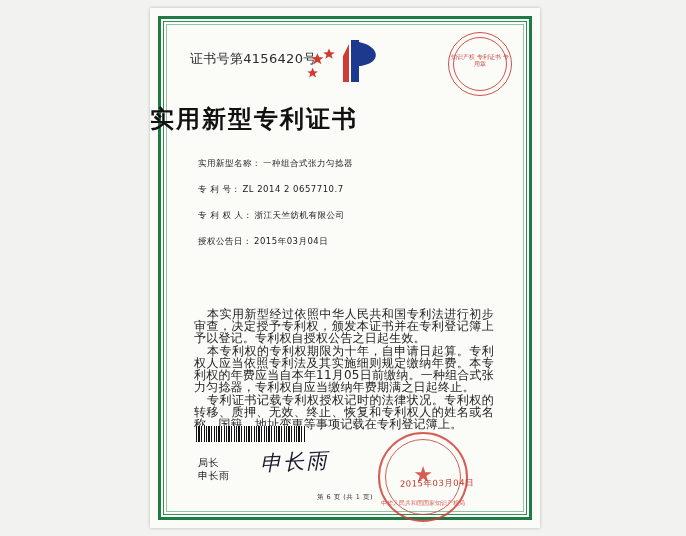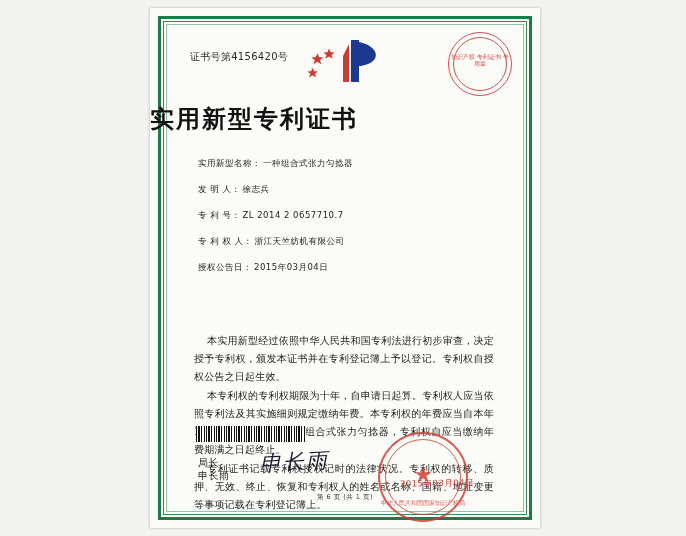--- a/index.html
+++ b/index.html
@@ -54,21 +54,21 @@
     position: absolute;
     left: 2px; top: 2px; right: 2px; bottom: 2px;
     border: 1px solid #8fc4a6;
   }
 
   
   .serial {
     position: absolute;
     left: 40px;
     top: 42px;
-    font-size: 10px;
+    font-size: 13px;
     color: #2b2b2b;
     letter-spacing: 0.3px;
     font-family: "DejaVu Sans", sans-serif;
   }
 
   
   .logo {
     position: absolute;
     left: 155px;
     top: 28px;
@@ -132,24 +132,24 @@
     display: inline-block;
   }
   .field-value {
     display: inline-block;
     margin-left: 2px;
   }
 
   .body-text {
     position: absolute;
     left: 44px;
-    top: 324px;
+    top: 300px;
     width: 300px;
-    font-size: 10px;
-    line-height: 18px;
+    font-size: 12px;
+    line-height: 12px;
     color: #222;
     text-align: justify;
     letter-spacing: 0.2px;
   }
   .body-text p {
     margin: 0 0 1px 0;
     text-indent: 13px;
   }
 
   .barcode {
@@ -273,23 +273,20 @@
       <div class="sealtext">知识产权 专利证书 专用章</div>
     </div>
 
     <div class="title">实用新型专利证书</div>
 
     <div class="fields">
       <div class="field-row">
         <span class="field-label">实用新型名称：</span><span class="field-value">一种组合式张力匀捻器</span>
       </div>
       <div class="field-row">
-        <span class="field-label">发 明 人：</span><span class="field-value">徐志兵</span>
-      </div>
-      <div class="field-row">
         <span class="field-label">专 利 号：</span><span class="field-value">ZL 2014 2 0657710.7</span>
       </div>
       <div class="field-row">
         <span class="field-label">专 利 权 人：</span><span class="field-value">浙江天竺纺机有限公司</span>
       </div>
       <div class="field-row">
         <span class="field-label">授权公告日：</span><span class="field-value">2015年03月04日</span>
       </div>
     </div>
 

